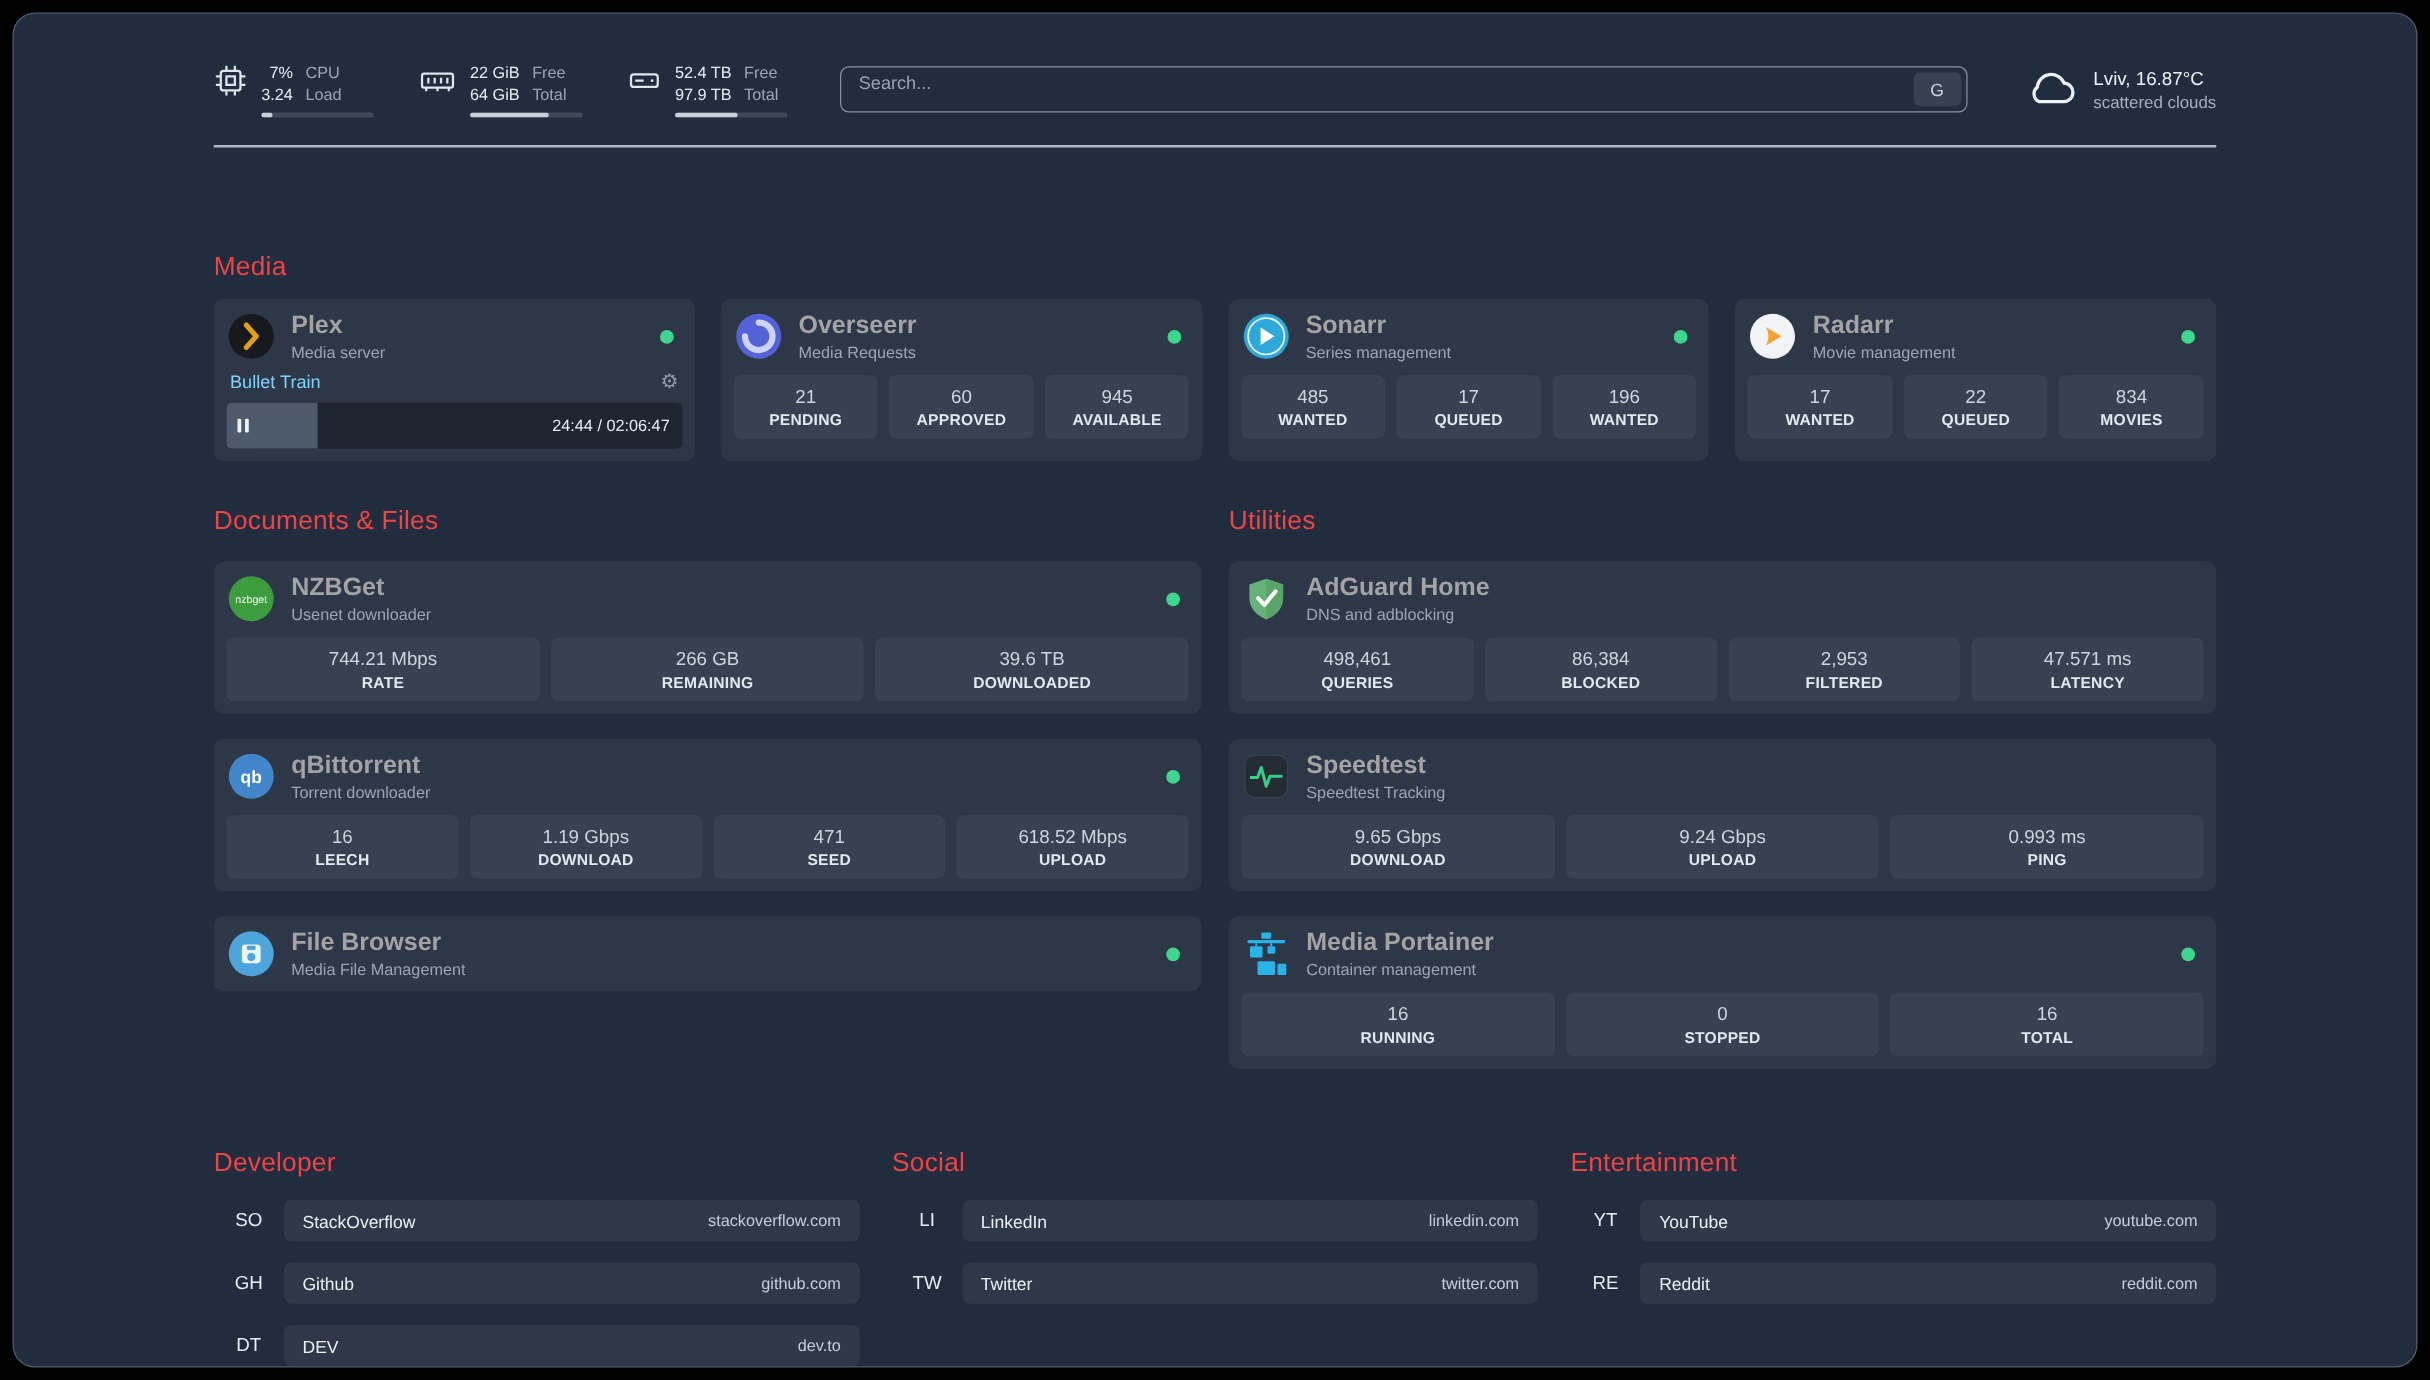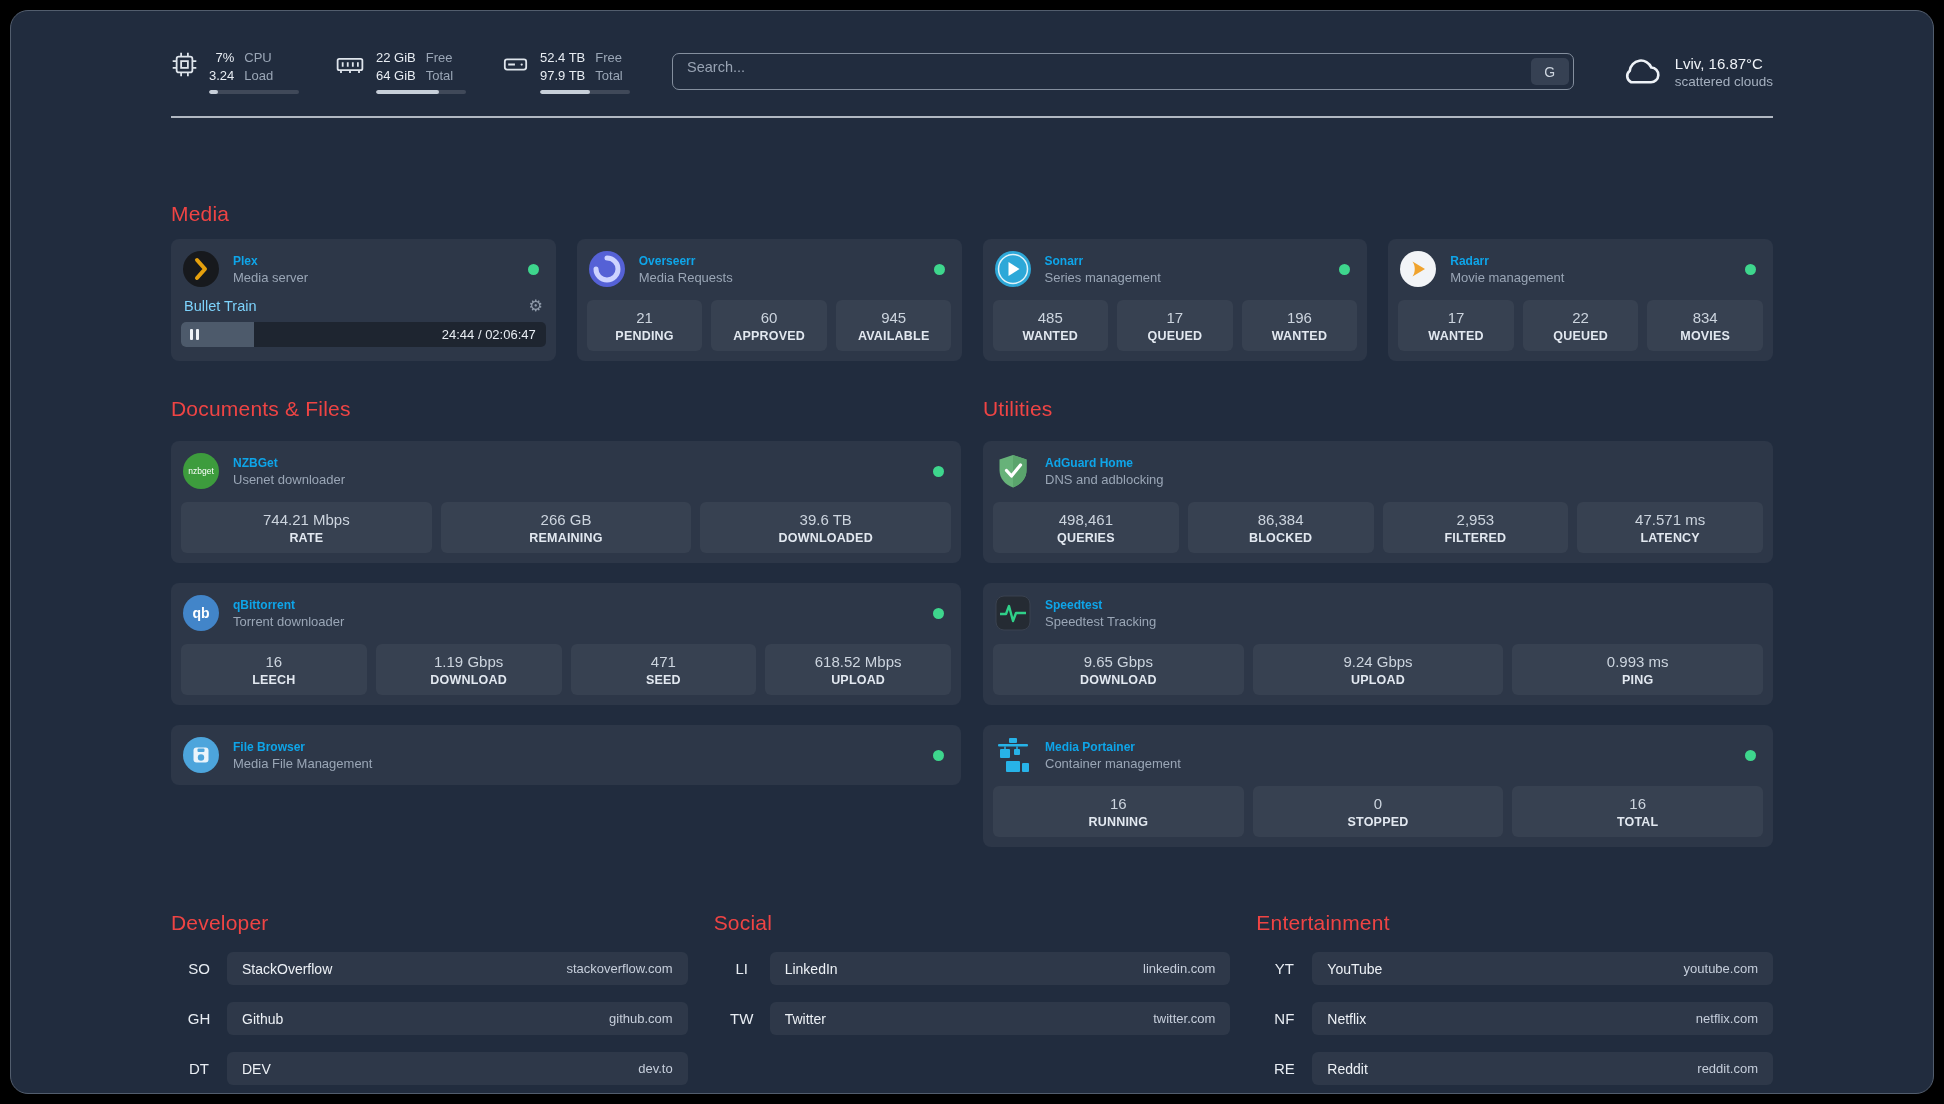--- a/index.html
+++ b/index.html
@@ -37,36 +37,36 @@
   .divider { border-top:2px solid rgba(233,238,245,0.72); margin-top:22px; }
 
   
   .section-title { font-size:21px; font-weight:400; color:#ef4444; letter-spacing:.2px; }
   .media-section { margin-top:84px; }
   .media-grid { display:grid; grid-template-columns:repeat(4,1fr); gap:21px; margin-top:13px; }
 
   .card { background:rgba(255,255,255,0.055); border-radius:8px; padding:10px; cursor:pointer; }
   .card-head { display:flex; align-items:center; gap:12px; }
   .app-icon { width:40px; height:40px; flex:0 0 40px; display:flex; align-items:center; justify-content:center; }
-  .app-name { font-size:12px; font-weight:600; color:#0ea5e9; }
+  .app-name { font-size:20px; font-weight:600; color:#a3a3a3; }
   .app-sub { font-size:13px; color:#9aa6b6; margin-top:2px; }
   .status-dot { width:11px; height:11px; border-radius:50%; background:var(--c-status_online,#3ed68d);
                 margin-left:auto; margin-right:7px; flex:0 0 11px; }
 
   .stats { display:flex; gap:9px; margin-top:11px; }
   .stat { flex:1; background:rgba(255,255,255,0.05); border-radius:6px; text-align:center; padding:9px 4px 8px; }
   .stat-value { font-size:15px; color:#ccd4de; }
   .stat-label { font-size:12.5px; font-weight:700; color:#e2e8f0; margin-top:3px; letter-spacing:.2px; }
 
   
   .player { margin-top:9px; }
   .player-top { display:flex; align-items:center; justify-content:space-between; padding:0 3px; }
   .player-title { font-size:14.5px; color:#7dd3fc; }
   .gear { color:#8f9aa9; font-size:16px; cursor:pointer; line-height:1; }
-  .player-bar { position:relative; height:25px; margin-top:8px; background:rgba(0,0,0,0.32);
+  .player-bar { position:relative; height:37px; margin-top:8px; background:rgba(0,0,0,0.32);
                 border-radius:5px; overflow:hidden; display:flex; align-items:center; }
   .player-fill { position:absolute; left:0; top:0; bottom:0; background:#4d5a6b; }
   .pause { position:relative; z-index:2; margin-left:9px; display:flex; gap:3px; background:none; border:none; cursor:pointer; padding:0; }
   .pause span { width:3px; height:11px; background:#eef2f7; border-radius:1px; display:block; }
   .player-time { position:absolute; right:10px; font-size:13px; color:#e8edf3; z-index:2; }
 
   
   .cols { display:grid; grid-template-columns:1fr 1fr; column-gap:22px; margin-top:36px; }
   .col { display:flex; flex-direction:column; gap:20px; }
 
@@ -550,27 +550,20 @@
       <div class="bm-col">
         <h2 class="section-title">Entertainment</h2>
         <div class="bm-item">
           <span class="bm-abbr">YT</span>
           <span class="bm-pill">
             <span class="bm-name">YouTube</span>
             <span class="bm-domain">youtube.com</span>
           </span>
         </div>
         <div class="bm-item">
-          <span class="bm-abbr">NF</span>
-          <span class="bm-pill">
-            <span class="bm-name">Netflix</span>
-            <span class="bm-domain">netflix.com</span>
-          </span>
-        </div>
-        <div class="bm-item">
           <span class="bm-abbr">RE</span>
           <span class="bm-pill">
             <span class="bm-name">Reddit</span>
             <span class="bm-domain">reddit.com</span>
           </span>
         </div>
       </div>
     </div>
 
   </div>

